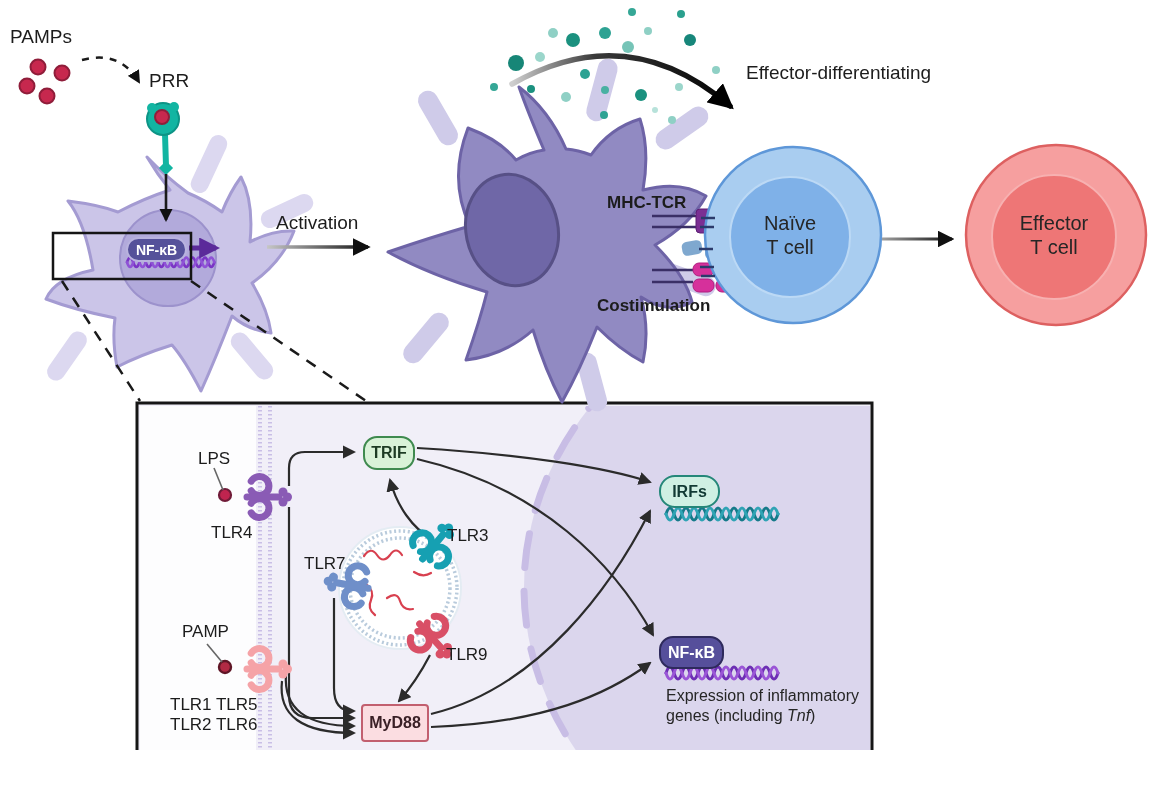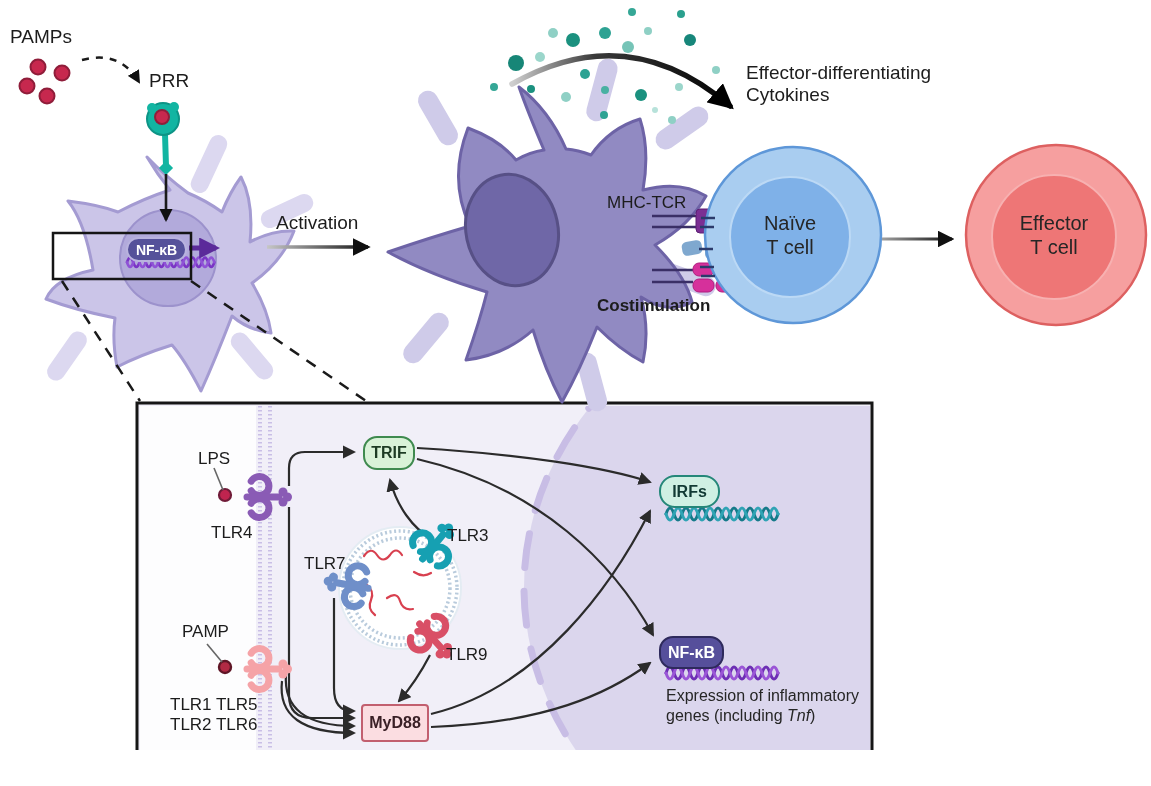--- a/index.html
+++ b/index.html
@@ -307,24 +307,23 @@
     <circle cx="1054" cy="237" r="62" fill="#ee7676" stroke="#f7b1b1" stroke-width="2"></circle>
   </g>
 </svg>
 
 <div class="label fs19" style="left:10px;top:26px;">PAMPs</div>
 <div class="label fs19" style="left:149px;top:70px;">PRR</div>
 <div class="label fs19" style="left:276px;top:212px;">Activation</div>
 
 <div class="label fs19" style="left:746px;top:62px;">
   <div>Effector-differentiating</div>
-  <div>Cytokines</div>
-</div>
-
-<div class="label fs17" style="left:607px;top:193px;font-weight:400;">MHC-TCR</div>
+</div>
+
+<div class="label fs17" style="left:607px;top:193px;font-weight:700;">MHC-TCR</div>
 <div class="label fs17" style="left:597px;top:296px;font-weight:600;text-align:center;">Costimulation</div>
 
 <div class="t-cell-label" style="left:735px;top:211px;">
   <div>Naïve</div>
   <div>T cell</div>
 </div>
 <div class="t-cell-label" style="left:999px;top:211px;">
   <div>Effector</div>
   <div>T cell</div>
 </div>

